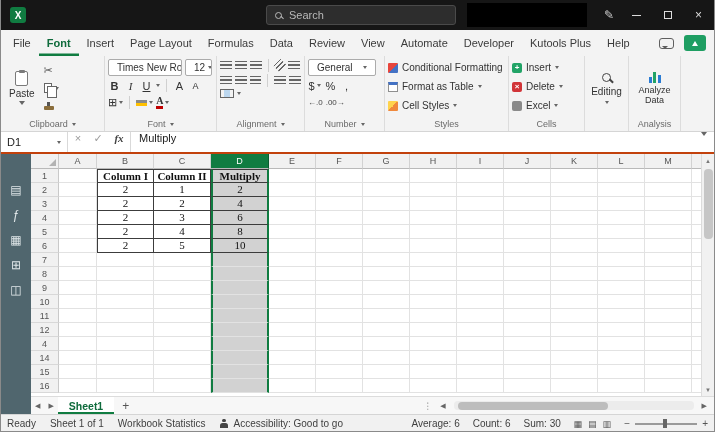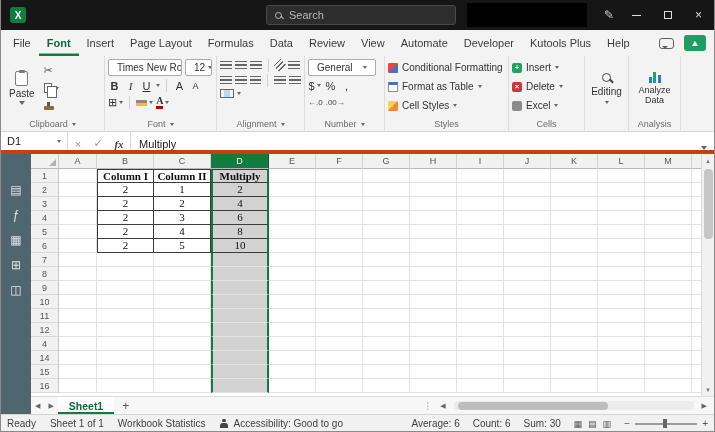--- a/index.html
+++ b/index.html
@@ -77,21 +77,21 @@
     display:flex; align-items:center; justify-content:center; flex:none; }
   .green { background:#21a366; } .red { background:#d13438; } .gray { background:#8a8a8a; }
   .glass2 { width:9px; height:9px; border:1.6px solid #444; border-radius:50%; position:relative; }
   .glass2:after { content:""; position:absolute; width:5px; height:1.6px; background:#444; right:-4px; bottom:-1px; transform:rotate(45deg); }
   .bars { display:flex; align-items:flex-end; gap:1.5px; height:12px; }
   .bars i { width:3px; background:#2b7cd3; display:block; }
   .bars i:nth-child(1){height:6px;} .bars i:nth-child(2){height:11px; background:#21a366;} .bars i:nth-child(3){height:8px;}
   .ctr { align-items:center; justify-content:center; text-align:center; }
 
   
-  .formulabar { height:22px; background:#fff; border-bottom:4px solid #c2410c; display:flex; align-items:flex-end; }
+  .formulabar { height:22px; background:#fff; border-bottom:2px solid #c2410c; display:flex; align-items:flex-start; }
   .namebox { width:66px; height:100%; display:flex; align-items:center; padding:0 6px; font-size:11px; color:#222; gap:6px; }
   .namebox .chev { margin-left:auto; }
   .fb-sep { width:1px; height:100%; background:#d9d9d9; }
   .fb-btn { width:20px; text-align:center; font-size:11px; color:#9a9a9a; }
   .fb-fx { font:italic 700 11px "Liberation Serif",serif; color:#444; width:22px; text-align:center; }
   .fb-content { flex:1; font-size:11px; color:#222; padding-left:8px; }
   .fb-exp { width:20px; display:flex; justify-content:center; }
 
   
   .body-row { display:flex; height:260px; }

